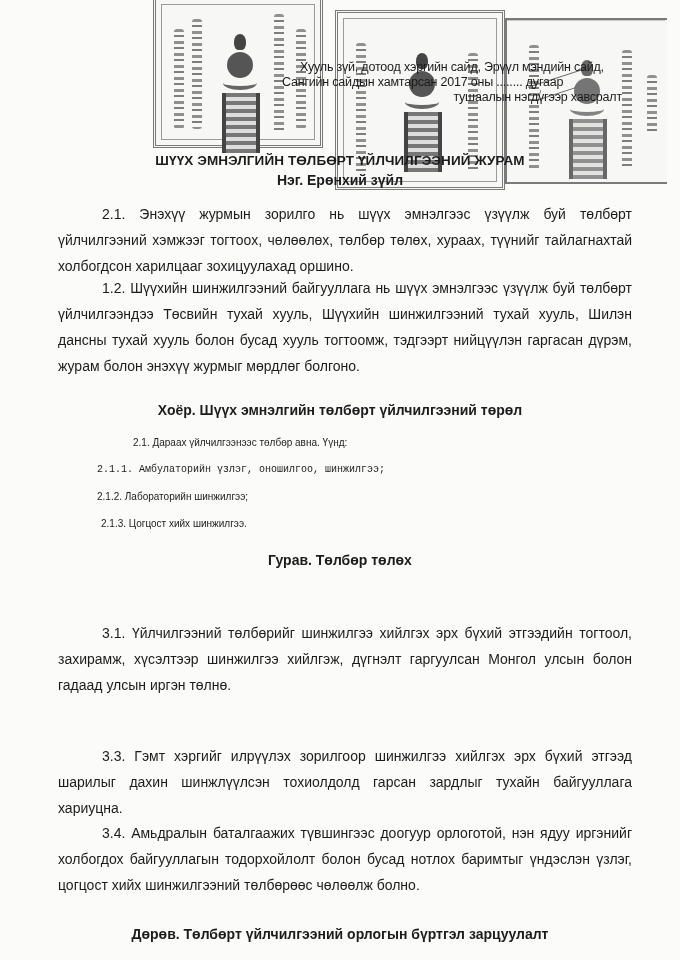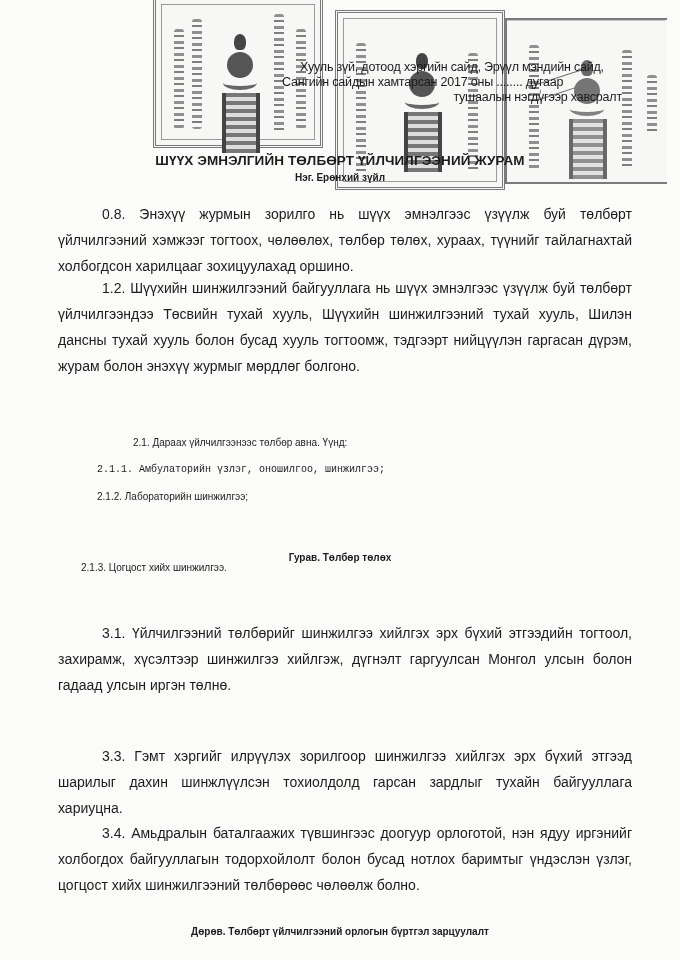--- a/index.html
+++ b/index.html
@@ -35,21 +35,21 @@
   .attach-note .l1 { text-align: center; }
   .attach-note .l2 { text-align: left; }
   .signature { position: absolute; left: 530px; top: 77px; width: 60px; height: 22px;
     border-top: 1px solid #333; transform: rotate(-18deg); opacity: 0.7; }
   .signature:after { content: ""; position: absolute; left: 8px; top: 6px; width: 38px; height: 8px;
     border-bottom: 1px solid #333; border-left: 1px solid #333; transform: skewX(-30deg); }
 
   
   .doc-title { position: absolute; left: 0; width: 680px; top: 153px; text-align: center;
     font-weight: bold; font-size: 13.5px; letter-spacing: 0.1px; }
-  .section-title { position: absolute; left: 0; width: 680px; text-align: center; font-weight: bold; font-size: 10px; }
+  .section-title { position: absolute; left: 0; width: 680px; text-align: center; font-weight: bold; font-size: 14px; }
 
   
   .para { position: absolute; left: 58px; width: 574px; font-size: 14px; line-height: 26px;
     text-align: justify; text-indent: 44px; }
   .item { position: absolute; font-size: 10px; line-height: 26px; }
 </style>
 </head>
 <body>
 
 <div class="page">
@@ -96,27 +96,28 @@
   <div class="attach-note">
     <div class="line l1">Хууль зүй, дотоод хэргийн сайд, Эрүүл мэндийн сайд,</div>
     <div class="line l2">Сангийн сайдын хамтарсан 2017 оны ........ дугаар</div>
     <div class="line l3">тушаалын нэгдүгээр хавсралт</div>
   </div>
   <div class="signature"></div>
 
   <div class="doc-title">ШҮҮХ ЭМНЭЛГИЙН ТӨЛБӨРТ ҮЙЛЧИЛГЭЭНИЙ ЖУРАМ</div>
 
   <div class="section-title" style="top:172px;">Нэг. Ерөнхий зүйл</div>
-  <div class="para" style="top:201px;">0.8. Энэхүү журмын зорилго нь шүүх эмнэлгээс үзүүлж буй төлбөрт үйлчилгээний хэмжээг тогтоох, чөлөөлөх, төлбөр төлөх, хураах, түүнийг тайлагнахтай холбогдсон харилцааг зохицуулахад оршино.</div>
+  <div class="para" style="top:201px;">2.1. Энэхүү журмын зорилго нь шүүх эмнэлгээс үзүүлж буй төлбөрт үйлчилгээний хэмжээг тогтоох, чөлөөлөх, төлбөр төлөх, хураах, түүнийг тайлагнахтай холбогдсон харилцааг зохицуулахад оршино.</div>
   <div class="para" style="top:275px;">1.2. Шүүхийн шинжилгээний байгууллага нь шүүх эмнэлгээс үзүүлж буй төлбөрт үйлчилгээндээ Төсвийн тухай хууль, Шүүхийн шинжилгээний тухай хууль, Шилэн дансны тухай хууль болон бусад хууль тогтоомж, тэдгээрт нийцүүлэн гаргасан дүрэм, журам болон энэхүү журмыг мөрдлөг болгоно.</div>
 
+  <div class="section-title" style="top:402px;">Хоёр. Шүүх эмнэлгийн төлбөрт үйлчилгээний төрөл</div>
   <div class="item" style="left:133px; top:430px;">2.1. Дараах үйлчилгээнээс төлбөр авна. Үүнд:</div>
   <div class="item" style="left:97px; top:457px;font-family:Liberation Mono, monospace;">2.1.1. Амбулаторийн үзлэг, оношилгоо, шинжилгээ;</div>
   <div class="item" style="left:97px; top:484px;">2.1.2. Лабораторийн шинжилгээ;</div>
-  <div class="item" style="left:81px; top:511px;margin-top:44px;">2.1.3. Цогцост хийх шинжилгээ.</div>
+  <div class="item" style="left:101px; top:511px;">2.1.3. Цогцост хийх шинжилгээ.</div>
 
   <div class="section-title" style="top:552px;">Гурав. Төлбөр төлөх</div>
   <div class="para" style="top:620px;">3.1. Үйлчилгээний төлбөрийг шинжилгээ хийлгэх эрх бүхий этгээдийн тогтоол, захирамж, хүсэлтээр шинжилгээ хийлгэж, дүгнэлт гаргуулсан Монгол улсын болон гадаад улсын иргэн төлнө.</div>
   <div class="para" style="top:743px;">3.3. Гэмт хэргийг илрүүлэх зорилгоор шинжилгээ хийлгэх эрх бүхий этгээд шарилыг дахин шинжлүүлсэн тохиолдолд гарсан зардлыг тухайн байгууллага хариуцна.</div>
   <div class="para" style="top:820px;">3.4. Амьдралын баталгаажих түвшингээс доогуур орлоготой, нэн ядуу иргэнийг холбогдох байгууллагын тодорхойлолт болон бусад нотлох баримтыг үндэслэн үзлэг, цогцост хийх шинжилгээний төлбөрөөс чөлөөлж болно.</div>
 
   <div class="section-title" style="top:926px;">Дөрөв. Төлбөрт үйлчилгээний орлогын бүртгэл зарцуулалт</div>
 </div>
 
 </body></html>

